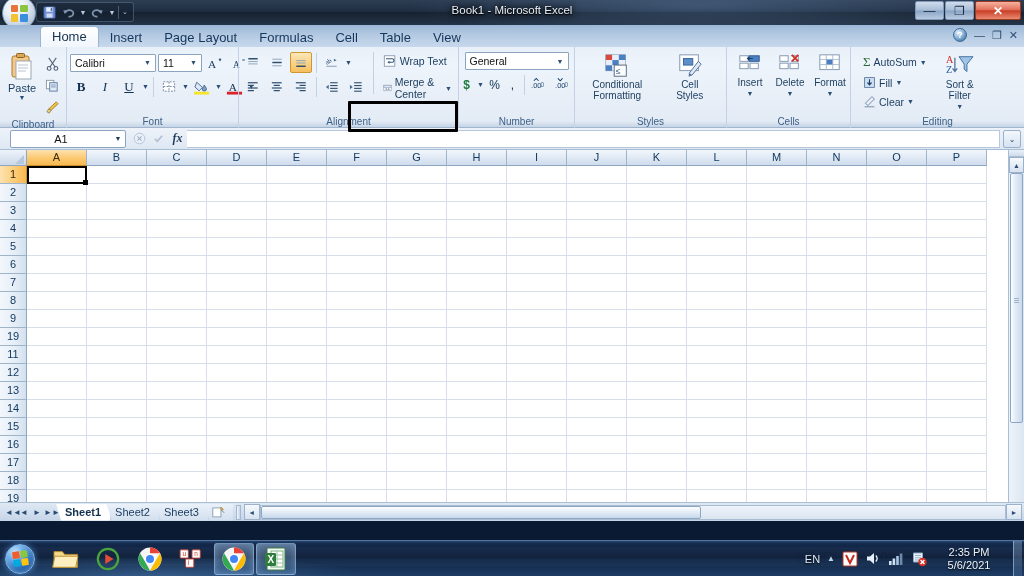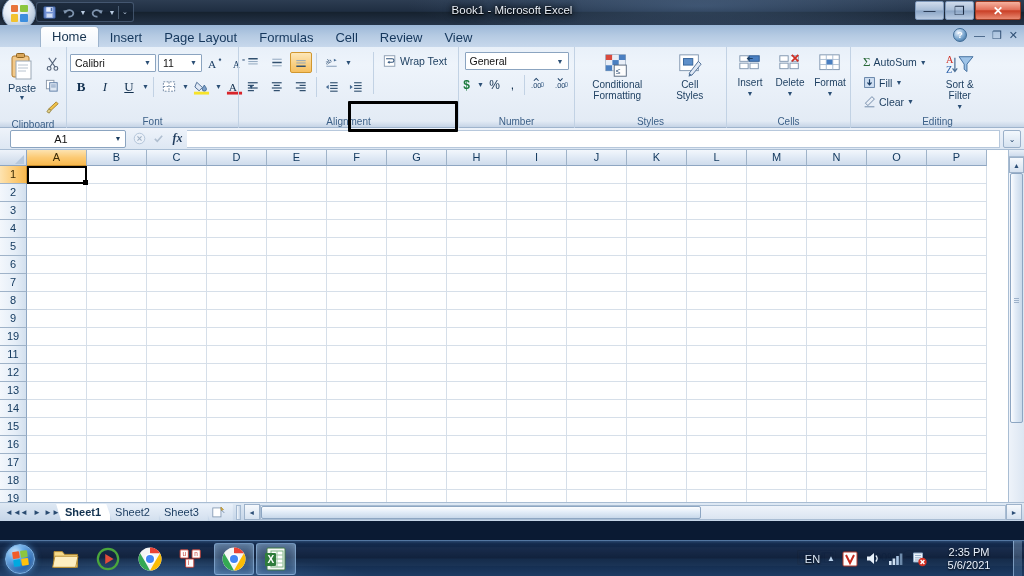--- a/index.html
+++ b/index.html
@@ -287,21 +287,21 @@
 
   <div class="ribbon-area">
     <div class="tabrow-fill"></div>
 
     <div class="tabs">
       <div class="tab active txt">Home</div>
       <div class="tab txt">Insert</div>
       <div class="tab txt">Page Layout</div>
       <div class="tab txt">Formulas</div>
       <div class="tab txt">Cell</div>
-      <div class="tab txt">Review</div>
+      <div class="tab txt">Table</div>
       <div class="tab txt">View</div>
     </div>
 
     <div class="doc-ctrl">
       <div class="help-orb">?</div>
       <span>—</span>
       <span>❐</span>
       <span>✕</span>
     </div>
 
@@ -495,20 +495,30 @@
           </div>
           <div class="sep-v" style="height:42px;margin:0 6px;"></div>
           <div style="display:flex;flex-direction:column;gap:4px;">
             <div class="smbtn">
               <svg width="14" height="14" viewBox="0 0 16 16">
                   <rect x="1.5" y="2" width="12" height="12" fill="#fff" stroke="#8497ad"></rect>
                   <path d="M3.5 5.5 h7 a2 2 0 0 1 0 4 h-4" fill="none" stroke="#32557d" stroke-width="1.2"></path>
                   <path d="M7.5 7.8 L5 9.5 L7.5 11.2z" fill="#32557d"></path>
                 </svg>
               <span class="txt">Wrap Text</span>
+            </div>
+            <div class="smbtn">
+              <svg width="14" height="14" viewBox="0 0 16 16">
+                  <rect x="1.5" y="3" width="13" height="10" fill="#fff" stroke="#8497ad"></rect>
+                  <rect x="1.5" y="3" width="13" height="4" fill="#dbe6f4" stroke="#8497ad"></rect>
+                  <path d="M4 10 L7 10 M6 8.8 L7.2 10 L6 11.2" stroke="#32557d" stroke-width="1" fill="none"></path>
+                  <path d="M12 10 L9 10 M10 8.8 L8.8 10 L10 11.2" stroke="#32557d" stroke-width="1" fill="none"></path>
+                </svg>
+              <span class="txt">Merge &amp; Center</span>
+              <span class="caret">▼</span>
             </div>
           </div>
         </div>
         <div class="group-label txt">Alignment</div>
       </div>
 
       <div class="group num-group">
         <div class="group-body" style="flex-direction:column;gap:4px;align-items:center;">
           <div class="combo" style="width:104px;">
             <span class="cv txt">General</span>

